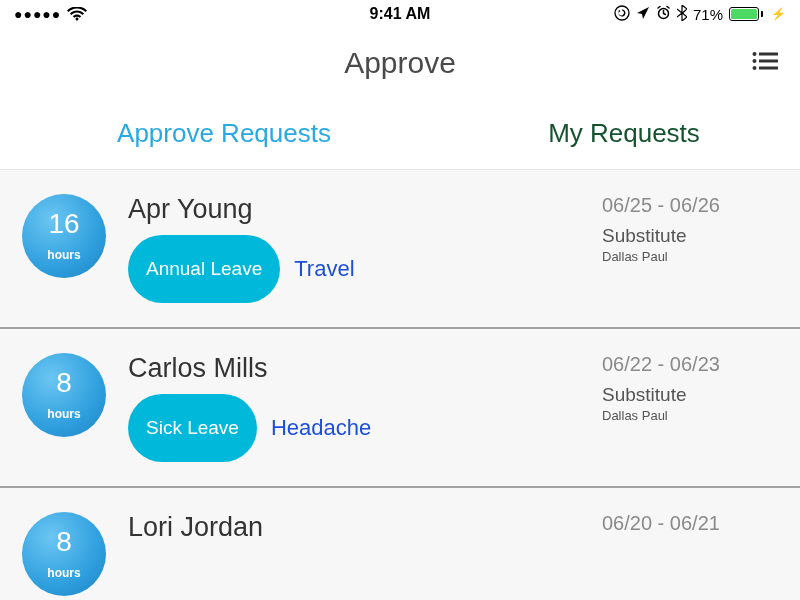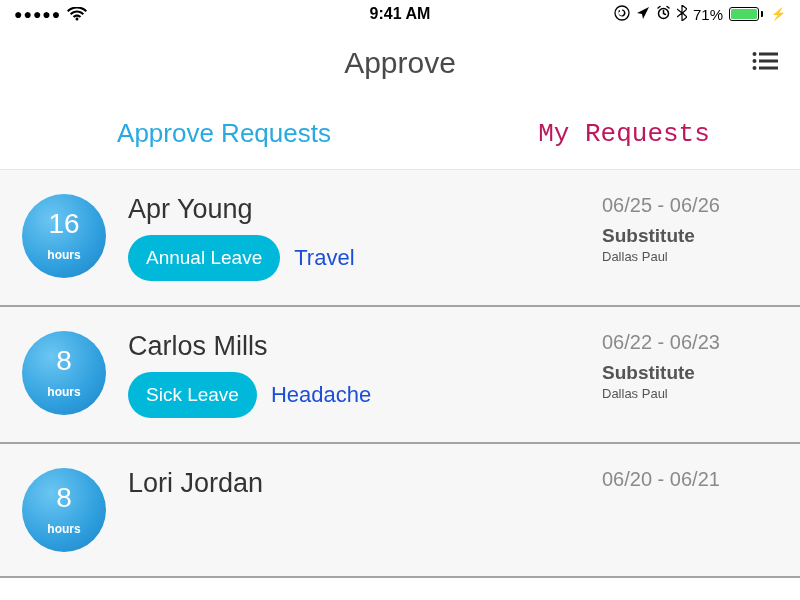--- a/index.html
+++ b/index.html
@@ -15,35 +15,35 @@
   .battery-tip { width: 2px; height: 6px; background: #000; border-radius: 0 1px 1px 0; }
   .bolt { font-size: 12px; margin-left: 2px; }
 
   .nav-bar { height: 70px; display: flex; align-items: center; justify-content: center; position: relative; }
   .nav-title { font-size: 30px; font-weight: 300; color: #4a4a4a; }
   .list-btn { position: absolute; right: 22px; top: 50%; transform: translateY(-50%); cursor: pointer; }
 
   .tabs { height: 72px; display: flex; border-bottom: 1px solid #e5e5e5; }
   .tab { flex: 1; display: flex; align-items: center; justify-content: center; font-size: 26px; font-weight: 300; cursor: pointer; padding-left: 48px; }
   .tab.active { color: #29a9e1; }
-  .tab.inactive { color: #be185d; font-family: Liberation Mono, monospace; }
+  .tab.inactive { color: #14532d; }
 
   .list { background: #f7f7f7; }
   .row { display: flex; align-items: flex-start; padding: 24px 28px 24px 22px; border-bottom: 2px solid #a3a3a3; background: #f7f7f7; }
   .avatar { width: 84px; height: 84px; border-radius: 50%; background: radial-gradient(circle at 35% 30%, #6bc6f2 0%, #2f9fde 60%, #1d82c4 100%); color: #fff; display: flex; flex-direction: column; align-items: center; justify-content: center; flex-shrink: 0; margin-right: 22px; }
   .avatar-num { font-size: 28px; font-weight: 300; line-height: 1; }
   .avatar-unit { font-size: 12px; font-weight: 700; margin-top: 10px; }
   .mid { flex: 1; }
   .name { font-size: 27px; font-weight: 300; color: #333; margin-bottom: 10px; }
   .pill-row { display: flex; align-items: center; gap: 14px; }
-  .pill { background: #00b8d9; color: #fff; font-size: 19px; font-weight: 300; padding: 12px 18px; border-radius: 999px; }
+  .pill { background: #00b8d9; color: #fff; font-size: 19px; font-weight: 300; padding: 23px 18px; border-radius: 999px; }
   .reason { font-size: 22px; font-weight: 300; color: #1d4ed8; }
   .right { text-align: left; min-width: 170px; margin-left: 47px; }
   .dates { font-size: 20px; font-weight: 300; color: #8a8a8a; margin-bottom: 8px; }
-  .sub-label { font-size: 19px; font-weight: 700; color: #555; margin-bottom: 2px; }
+  .sub-label { font-size: 19px; font-weight: 400; color: #555; margin-bottom: 2px; }
   .sub-name { font-size: 13px; font-weight: 300; color: #555; }
 </style>
 </head>
 <body>
 
 <div class="status-bar">
   <div class="status-left">
     <span class="dots">●●●●●</span>
     <span class="wifi">
       <svg width="20" height="14" viewBox="0 0 20 14">

